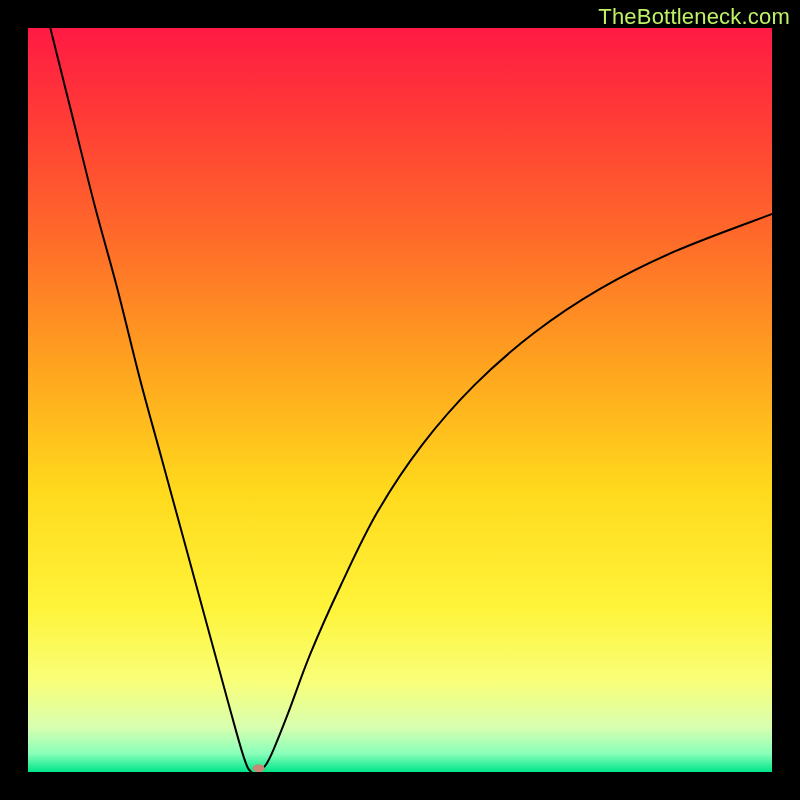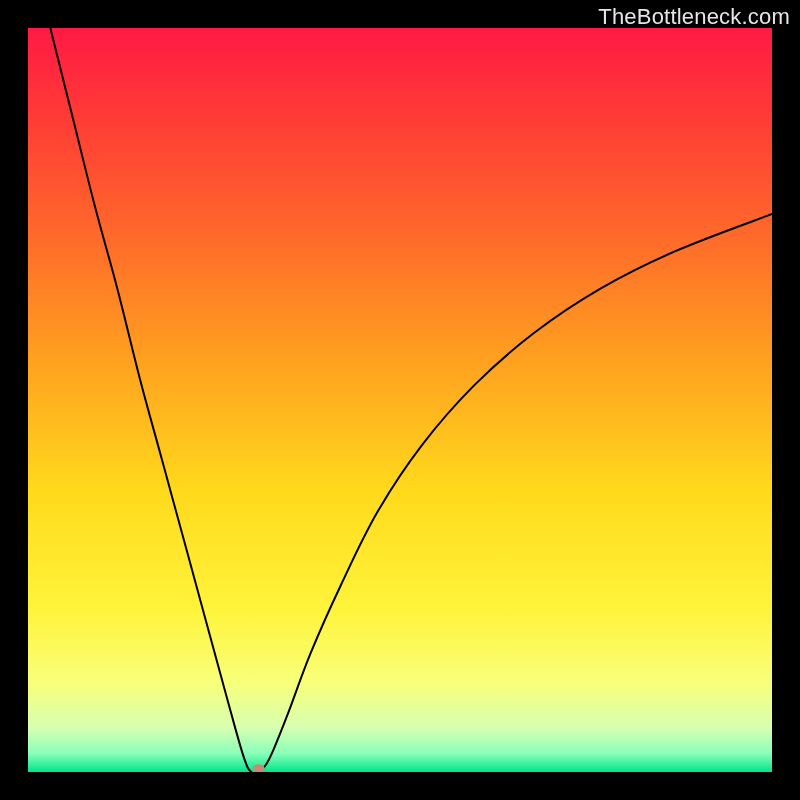--- a/index.html
+++ b/index.html
@@ -14,21 +14,21 @@
   .frame {
     position: relative;
     width: 800px;
     height: 800px;
     background: #000;
   }
   .watermark {
     position: absolute;
     top: 4px;
     right: 10px;
-    color: #e5e5e5;
+    color: #bef264;
     font-size: 22px;
     font-weight: 400;
     letter-spacing: 0.2px;
     user-select: none;
   }
   .plot-outer {
     position: absolute;
     left: 28px;
     top: 28px;
     width: 744px;

